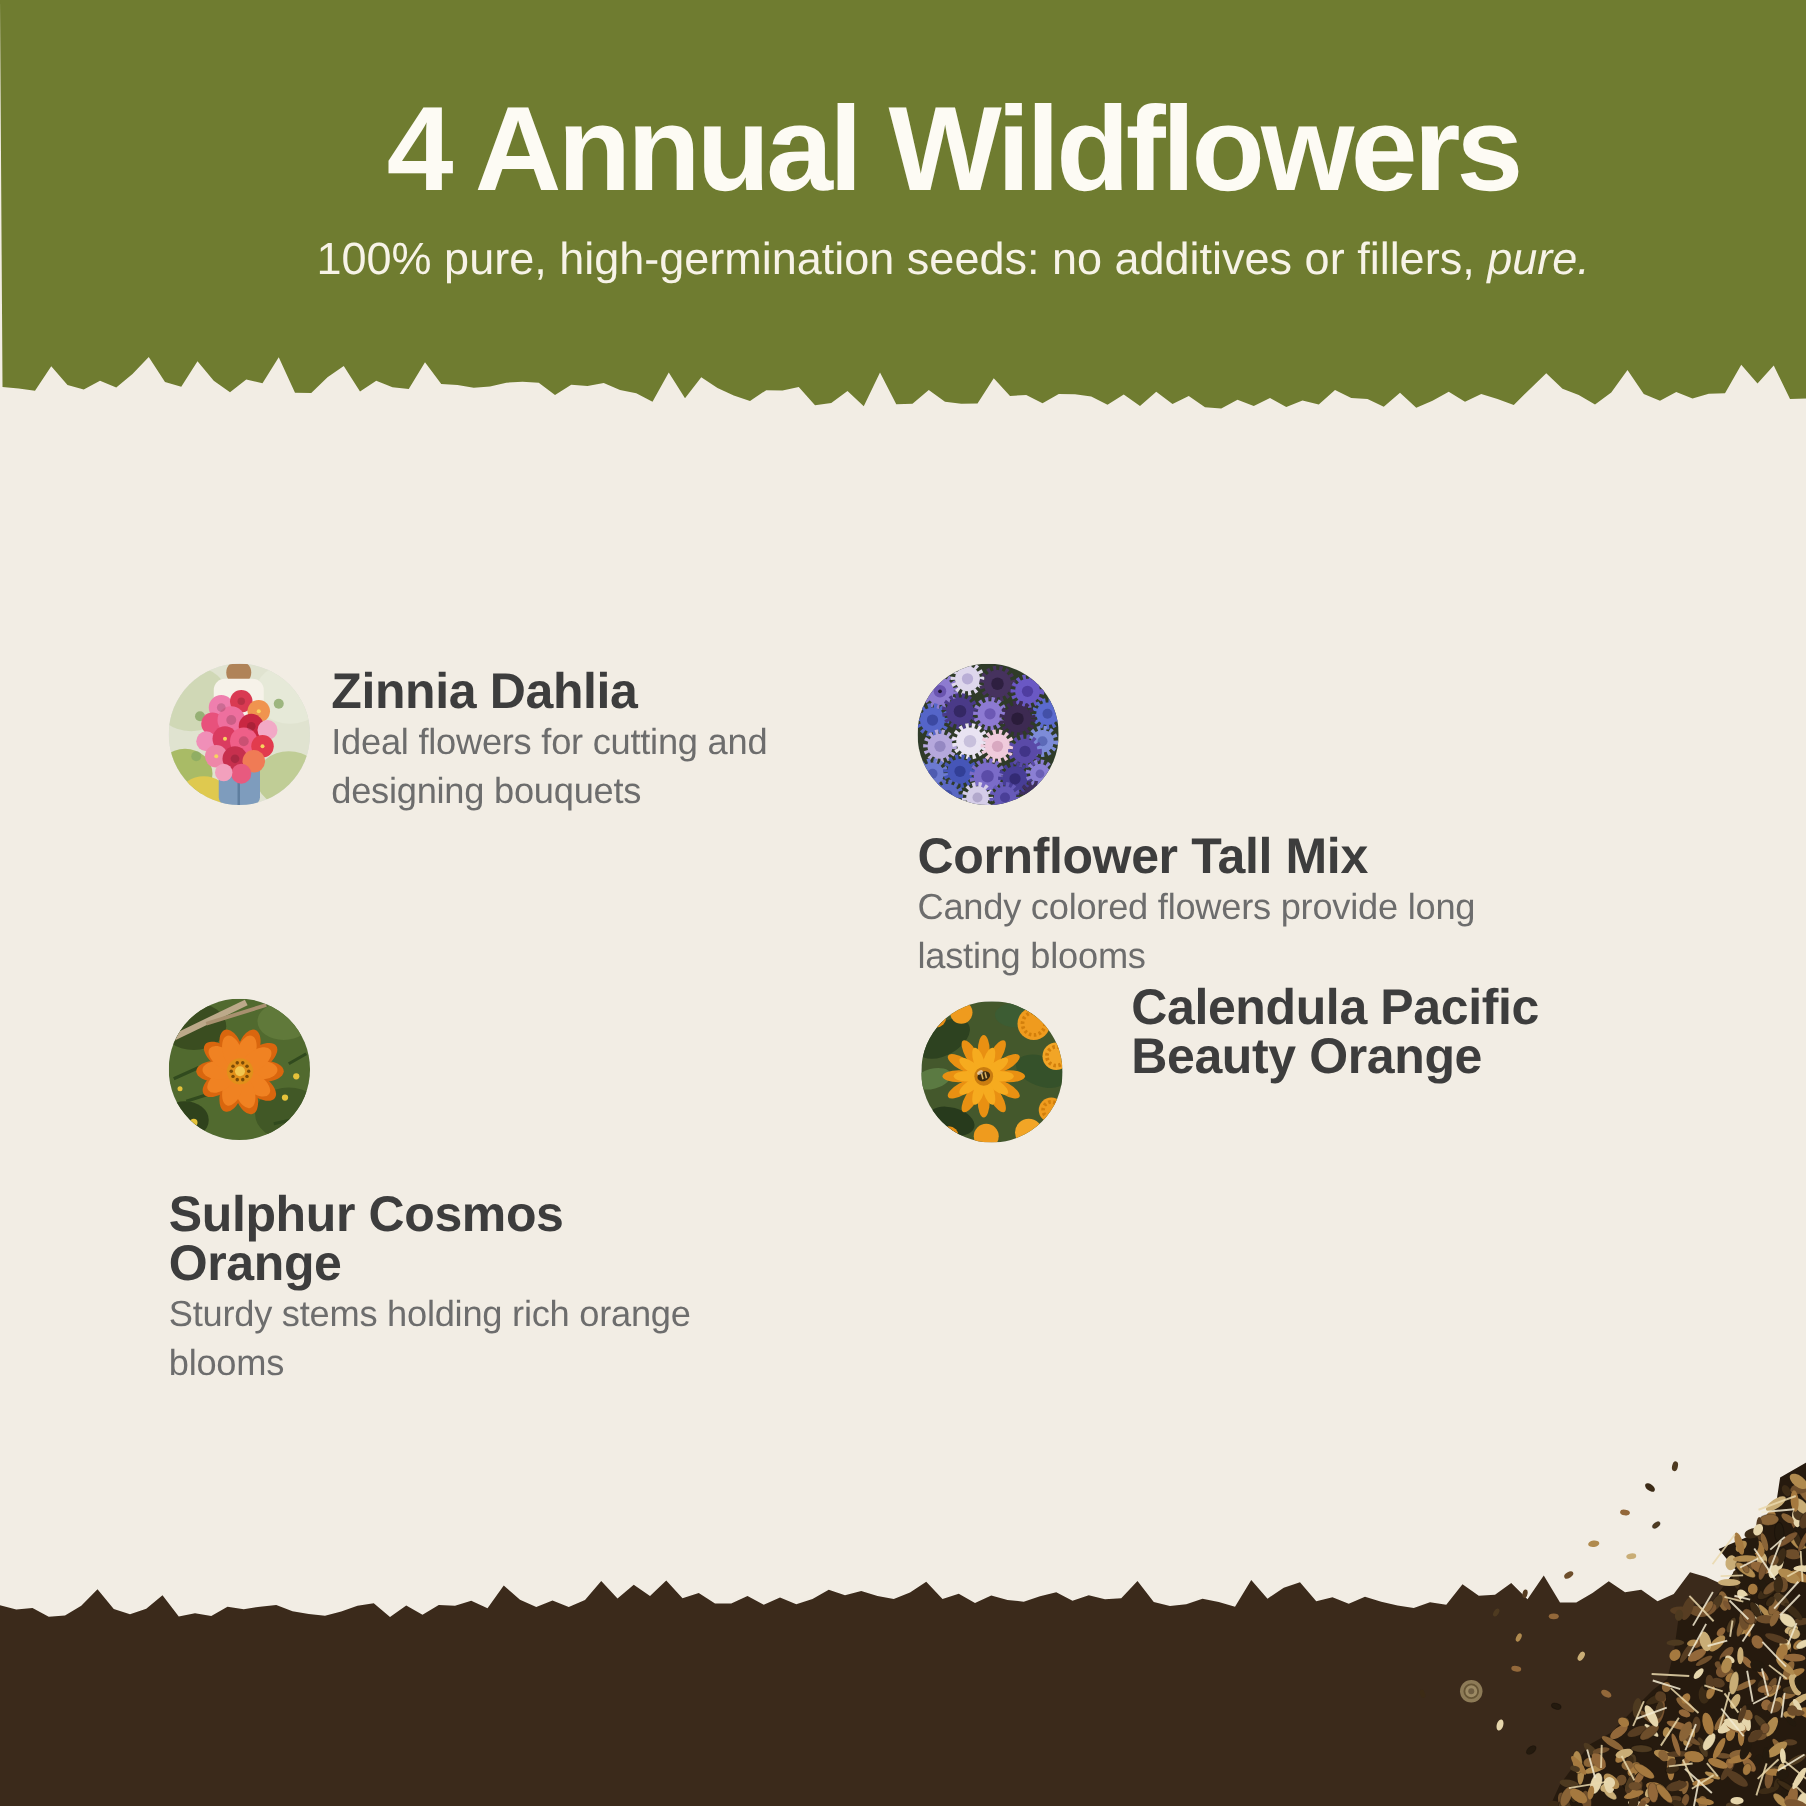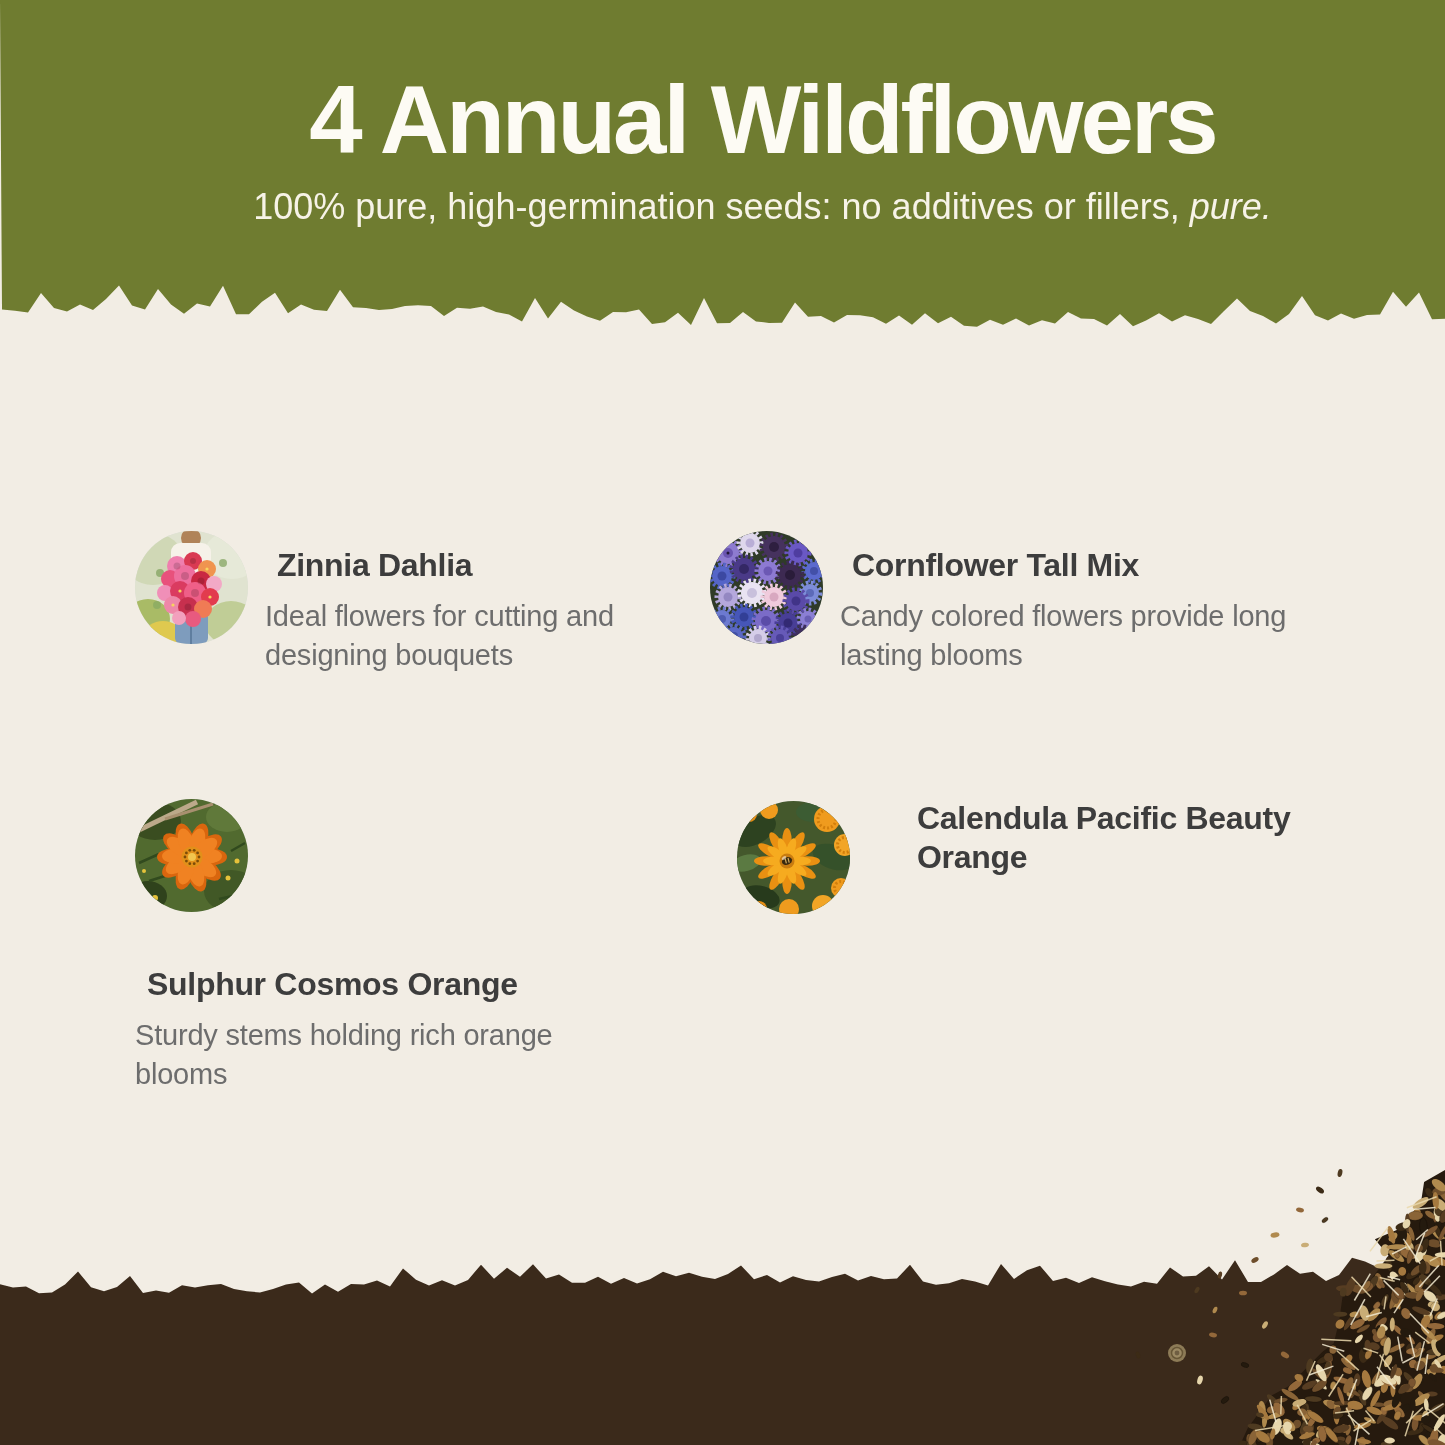--- a/index.html
+++ b/index.html
@@ -16,35 +16,35 @@
   }
   .subtitle{
     margin:14px 0 0 0;font-size:36px;line-height:1.2;color:#f7f3e7;font-weight:400;
   }
   .subtitle em{font-style:italic;}
   
   .item{position:absolute;display:flex;align-items:flex-start;gap:17px;width:620px;}
   .item-1,.item-2{top:529px;}
   .item-3,.item-4{top:787px;}
   .item-1{left:135px;} .item-3{left:135px;flex-direction:column;}
-  .item-2{left:710px;} .item-4{left:737px;justify-content:space-between;}
+  .item-2{left:734px;flex-direction:column;} .item-4{left:737px;justify-content:space-between;}
   .photo{
     width:113px;height:113px;border-radius:50%;overflow:hidden;flex:0 0 113px;
     background:#ddd;
   }
   .photo svg{display:block;}
   .item-1 .photo,.item-2 .photo{margin-top:2px;}
   .item-3 .photo{margin-top:12px;}
   .item-4 .photo{margin-top:14px;}
   .item-1 .text,.item-2 .text{margin-top:5px;}
   .item-3 .text{margin-top:24px;}
   .item-4 .text{margin-top:0;}
   .text{width:452px;}
   .flower-name{
-    margin:12px;font-size:32px;line-height:39px;font-weight:700;color:#3d3d3d;letter-spacing:-0.3px;
+    margin:0;font-size:40px;line-height:39px;font-weight:700;color:#3d3d3d;letter-spacing:-0.3px;
   }
   .flower-desc{
     margin:2px 0 0 0;font-size:29px;line-height:39px;font-weight:400;color:#6d6d6d;letter-spacing:-0.2px;
   }
   
   .tear-bottom-svg{position:absolute;left:0;top:1255px;display:block;z-index:1;}
   .seeds-svg{position:absolute;right:0;bottom:0;display:block;z-index:3;}
 </style>
 </head>
 <body>

